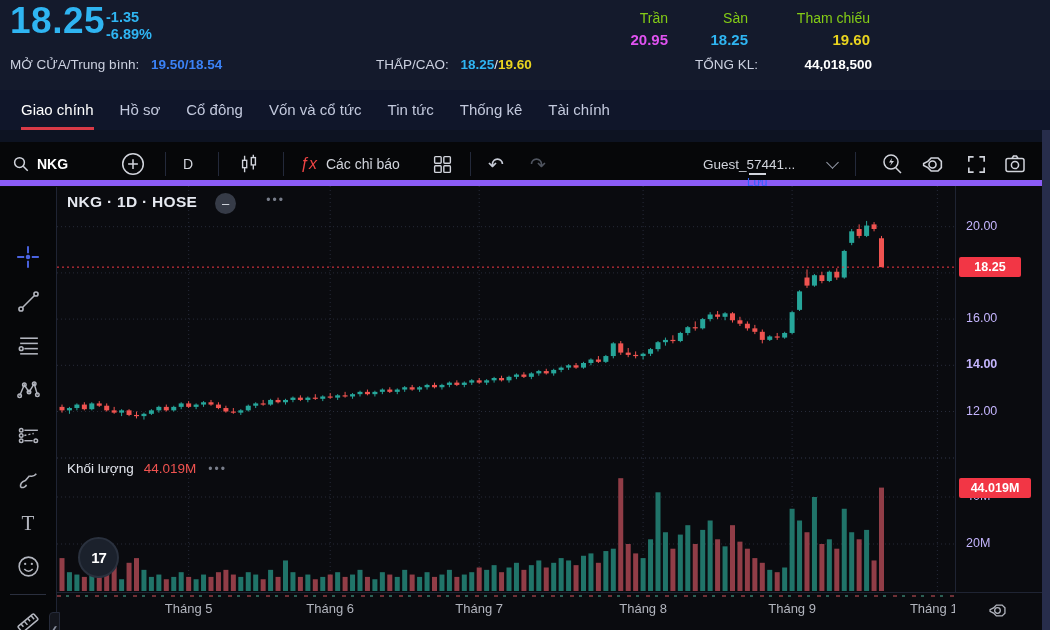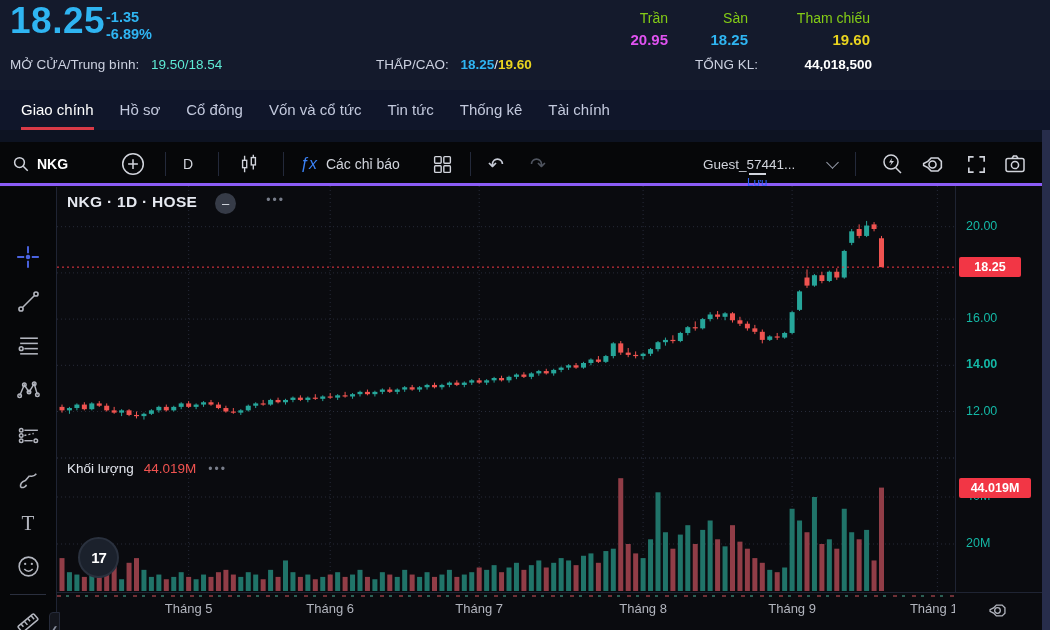--- a/index.html
+++ b/index.html
@@ -6,32 +6,32 @@
   body{width:1050px;height:630px;position:relative;overflow:hidden;background:#141a2c;
        font-family:"Liberation Sans",sans-serif;color:#e8eaf0;-webkit-font-smoothing:antialiased}
   
   .topbar{position:absolute;left:0;top:0;width:1050px;height:90px;background:#141a2c}
   .big-price{position:absolute;left:10px;top:0px;font-size:37px;font-weight:bold;color:#2fb5f2;letter-spacing:.5px}
   .chg-block{position:absolute;left:106px;top:9px;color:#2fb5f2;font-size:14.5px;line-height:17px;font-weight:bold}
   .q-col{position:absolute;top:8px;text-align:right;font-size:14px;line-height:21px}
   .q-col .q-lbl{color:#84cc16}
   .q-col .q-val{font-weight:bold;font-size:15px}
   .row2{position:absolute;top:57px;font-size:13.5px;color:#ccd1e0;white-space:nowrap}
-  .red-val{color:#5eead4;font-weight:normal}
+  .red-val{color:#3b82f6;font-weight:bold}
   .cyan{color:#2fb5f2}.yellow{color:#e9d41f}.magenta{color:#e052f0}
   .white-bold{color:#ffffff;font-weight:bold}
   
   .tabs{position:absolute;left:0;top:90px;width:1050px;height:40px;background:#10162a;display:flex;align-items:stretch;padding-left:8px;box-sizing:border-box}
   .tab{display:flex;align-items:center;margin:0 13px;font-size:15px;color:#c3c9dd;cursor:pointer;border-bottom:3px solid transparent;padding-top:2px}
   .tab.active{color:#fff;border-bottom-color:#d93a47}
   .gapstrip{position:absolute;left:0;top:130px;width:1042px;height:12px;background:#0d1322}
   .right-strip{position:absolute;left:1042px;top:130px;width:8px;height:500px;background:#272d4b}
   
   .widget{position:absolute;left:0;top:142px;width:1042px;height:488px;background:#0a0b0f}
-  .tv-toolbar{position:absolute;left:0;top:0;width:100%;height:44px;background:#060709;border-bottom:3px solid #8b5cf6;box-sizing:border-box}
+  .tv-toolbar{position:absolute;left:0;top:0;width:100%;height:44px;background:#060709;border-bottom:6px solid #8b5cf6;box-sizing:border-box}
   .tv-toolbar .titem{position:absolute;top:0;height:44px;display:flex;align-items:center;color:#d1d4dc;font-size:14px}
   .vsep{position:absolute;top:10px;width:1px;height:24px;background:#23293a}
   .icon-btn svg{display:block}
   .tv-sidebar{position:absolute;left:0;top:45px;width:57px;height:443px;background:#060709;border-right:1px solid #1f2433;box-sizing:border-box}
   .tool{position:absolute;left:14px;width:28px;height:28px;display:flex;align-items:center;justify-content:center;cursor:pointer}
   .side-div{position:absolute;left:10px;width:36px;height:1px;background:#2a2f3e}
   .collapse-handle{position:absolute;left:49px;top:425px;width:9px;height:34px;background:#14161d;border:1px solid #262b3a;border-radius:4px 0 0 4px;color:#8a8f9e;font-size:9px;display:flex;align-items:center;justify-content:center;cursor:pointer}
   
   .chart-plot{position:absolute;left:57px;top:44px;width:898px;height:406px;cursor:crosshair}
   .legend{position:absolute;left:10px;top:7px;font-size:13.5px;color:#b9bdc9;display:flex;align-items:flex-start;white-space:nowrap}
@@ -39,21 +39,21 @@
   .legend .minus-btn{width:21px;height:21px;border-radius:50%;background:#363b47;color:#dfe2ea;display:inline-flex;align-items:center;justify-content:center;font-size:13px;margin:0 18px 0 18px;cursor:pointer}
   .legend .ohlc b{color:#d7dae2;font-weight:normal}
   .legend .rv{color:#ef5350}
   .dots{color:#787d8a;letter-spacing:2px;font-size:12px;margin-left:12px;cursor:pointer}
   .vol-legend{position:absolute;left:10px;top:275px;font-size:13.5px;display:flex;align-items:center;white-space:nowrap}
   .vol-legend .vl{color:#e3e6ee}
   .vol-legend .vv{color:#ef5350;margin-left:10px}
   .tv-logo{position:absolute;left:21px;top:351px;width:37px;height:37px;border-radius:50%;background:#1b212c;border:2px solid #2a313e;display:flex;align-items:center;justify-content:center;color:#fff;font-weight:bold;font-size:15px;letter-spacing:-1px}
   
   .price-axis{position:absolute;left:955px;top:44px;width:87px;height:406px;border-left:1px solid #1f2433;box-sizing:border-box;cursor:ns-resize}
-  .p-tick{position:absolute;left:10px;font-size:12.5px;color:#14b8a6}
+  .p-tick{position:absolute;left:10px;font-size:12.5px;color:#c4b5fd}
   .axis-tag{position:absolute;left:3px;width:62px;height:20px;border-radius:2px;background:#f23645;color:#fff;font-size:12.5px;font-weight:bold;display:flex;align-items:center;justify-content:center}
   .axis-tag.vol{width:72px}
   
   .time-axis{position:absolute;left:57px;top:450px;width:985px;height:38px;border-top:1px solid #1f2433;box-sizing:border-box;cursor:ew-resize}
   .t-wrap{position:absolute;left:0;top:0;width:898px;height:38px;overflow:hidden}
   .t-tick{position:absolute;top:8px;transform:translateX(-50%);font-size:13px;color:#b2b5be;white-space:nowrap}
   .sep-dash{position:absolute;left:0;top:2px;width:898px;height:2px;
             background:repeating-linear-gradient(90deg,#6e3036 0 4px,transparent 4px 9px,#2c5f54 9px 12px,transparent 12px 19px)}
   .axis-gear{position:absolute;left:930px;top:7px;cursor:pointer}
   .luu{position:absolute;left:747px;top:34px;font-size:11.5px;color:#2e62ff;cursor:pointer}
@@ -133,21 +133,21 @@
         <rect x="5" y="8" width="4.5" height="8"></rect>
           <line x1="7.2" y1="3" x2="7.2" y2="8"></line>
           <line x1="7.2" y1="16" x2="7.2" y2="21"></line>
         <rect x="14.5" y="5" width="4.5" height="8"></rect>
           <line x1="16.7" y1="2" x2="16.7" y2="5"></line>
           <line x1="16.7" y1="13" x2="16.7" y2="18"></line>
       </svg>
     </div>
     <div class="vsep" style="left:283px"></div>
     <div class="titem" style="left:300px">
-      <span style="font-style:italic;font-size:16px;color:#3b82f6">ƒx</span>
+      <span style="font-style:italic;font-size:16px;color:#ef4444">ƒx</span>
       <span style="margin-left:9px">Các chỉ báo</span>
     </div>
     <div class="titem icon-btn" style="left:432px">
       <svg width="21" height="21" viewBox="0 0 24 24" fill="none" stroke="#d1d4dc" stroke-width="1.6">
         <rect x="3" y="3" width="7.5" height="7.5" rx="1"></rect>
           <rect x="13.5" y="3" width="7.5" height="7.5" rx="1"></rect>
         <rect x="3" y="13.5" width="7.5" height="7.5" rx="1"></rect>
           <rect x="13.5" y="13.5" width="7.5" height="7.5" rx="1"></rect>
       </svg>
     </div>

